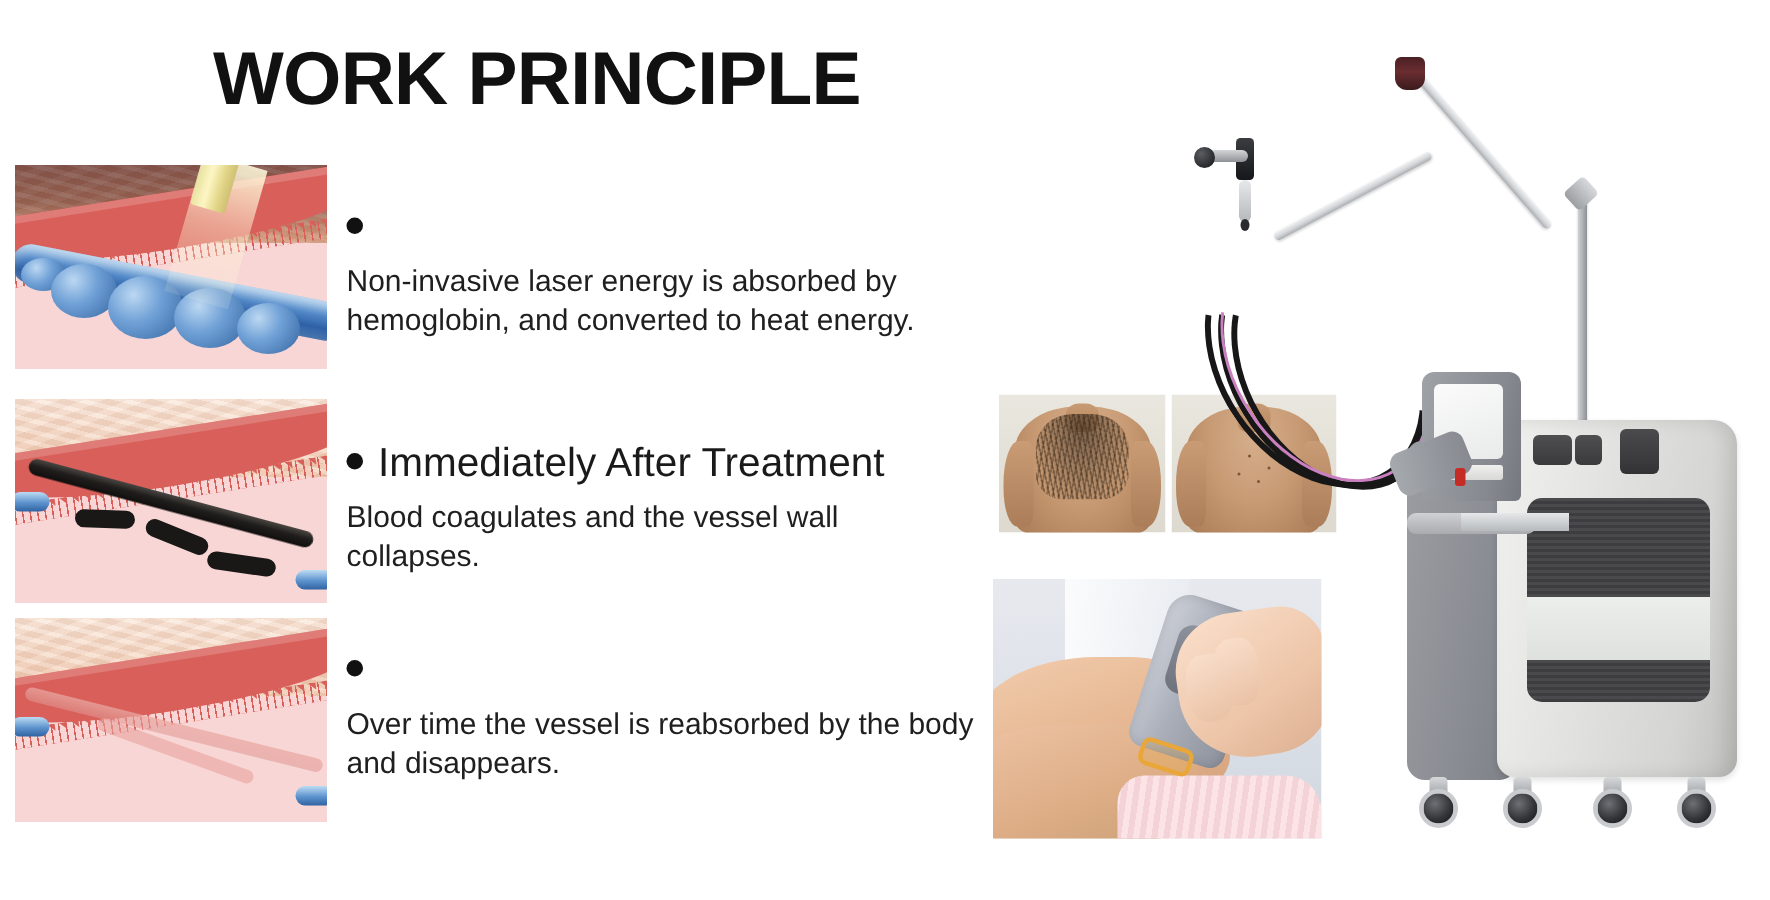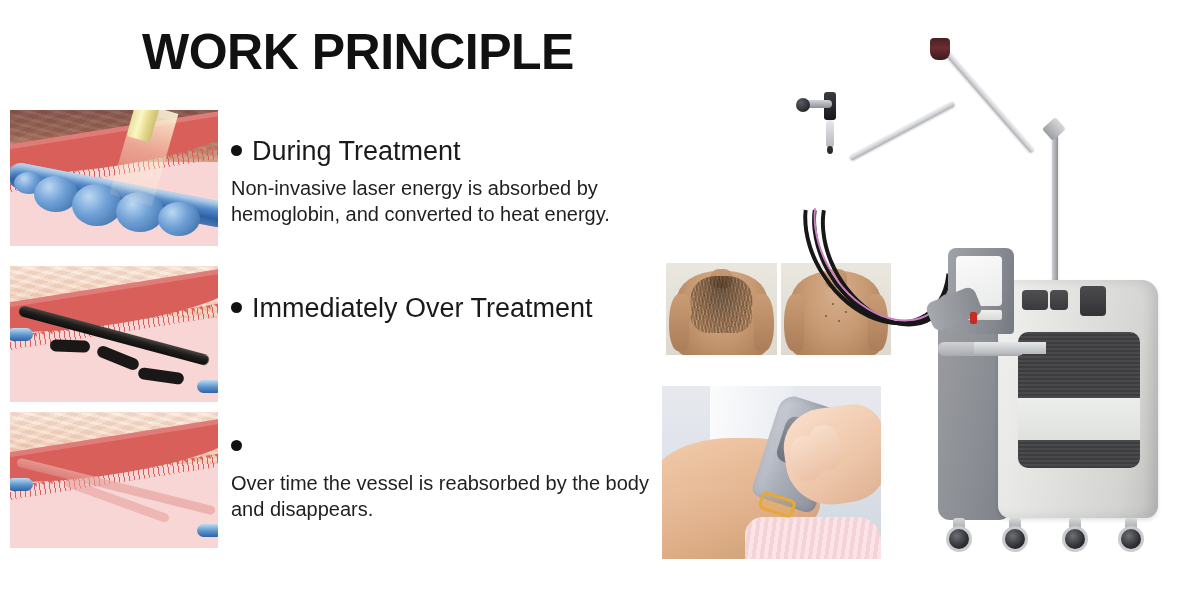--- a/index.html
+++ b/index.html
@@ -315,30 +315,31 @@
       <div class="teeth"></div>
     </div>
     <div class="vessel vessel-faded"></div>
     <div class="fade2"></div>
     <div class="cap cap-l" style="top:66px;"></div>
     <div class="cap cap-r" style="top:112px;"></div>
   </div>
 
   <div class="section s1">
     <div class="sec-head">
-      <span class="bullet"></span><span>During Treatment</span>
+      <span class="bullet"></span>
     </div>
     <div class="sec-body">Non-invasive laser energy is absorbed by
 hemoglobin, and converted to heat energy.</div>
   </div>
 
   <div class="section s2">
     <div class="sec-head">
-      <span class="bullet"></span><span>Immediately Over Treatment</span>
-    </div>
+      <span class="bullet"></span><span>Immediately After Treatment</span>
+    </div>
+    <div class="sec-body">Blood coagulates and the vessel wall collapses.</div>
   </div>
 
   <div class="section s3">
     <div class="sec-head">
       <span class="bullet"></span>
     </div>
     <div class="sec-body">Over time the vessel is reabsorbed by the body
 and disappears.</div>
   </div>
 

